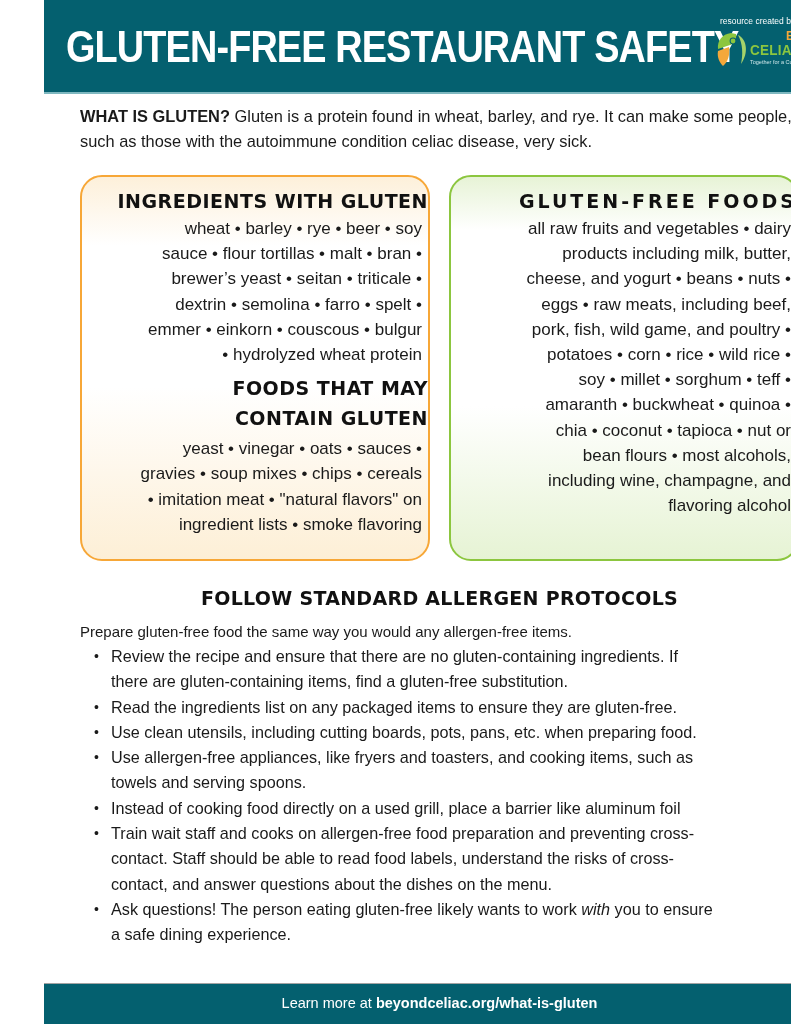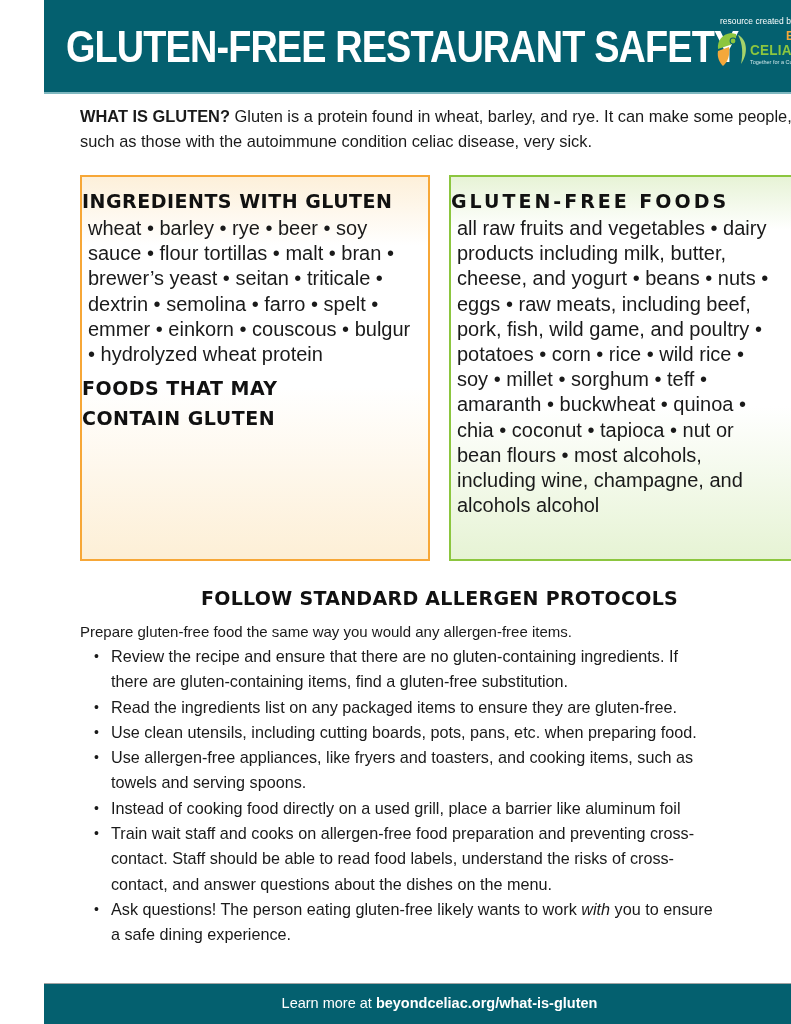--- a/index.html
+++ b/index.html
@@ -52,21 +52,22 @@
     
     .intro {
       position: absolute; left: 36px; top: 104px; width: 725px;
       font-size: 16.4px; line-height: 25px; color: #1a1a1a;
     }
     .intro-label { font-weight: 700; }
 
     
     .box {
       position: absolute; top: 175px; height: 386px;
-      text-align: left;
+      text-align: right;
+      border-radius: 22px;
     }
     .box-gluten {
       left: 36px; width: 350px;
       border: 2px solid #f7a737;
       background: linear-gradient(to bottom, #fdf0da 0%, #ffffff 18%, #ffffff 55%, #fdefd6 100%);
     }
     .box-free {
       left: 405px; width: 350px;
       border: 2px solid #8cc63f;
       background: linear-gradient(to bottom, #e7f3d6 0%, #ffffff 14%, #ffffff 60%, #e6f3d4 100%);
@@ -74,21 +75,21 @@
     .box-heading {
       font-family: "DejaVu Sans", sans-serif;
       font-weight: 700;
       font-size: 19px;
       color: #111111;
       line-height: 30px;
       letter-spacing: 0.5px;
     }
     .box-free .box-heading { letter-spacing: 3px; }
     .box-text {
-      font-size: 20px;
+      font-size: 17px;
       line-height: 25.2px;
       color: #1a1a1a;
       padding: 0 6px;
     }
     .h1-gluten { margin-top: 9px; }
     .h2-gluten { margin-top: 6px; line-height: 30px; }
     .t2-gluten { margin-top: 3px; }
 
     
     .protocols-title {
@@ -155,37 +156,43 @@
       <div>sauce • flour tortillas • malt • bran •</div>
       <div>brewer’s yeast • seitan • triticale •</div>
       <div>dextrin • semolina • farro • spelt •</div>
       <div>emmer • einkorn • couscous • bulgur</div>
       <div>• hydrolyzed wheat protein</div>
     </div>
     <div class="box-heading h2-gluten">
       <div>FOODS THAT MAY</div>
       <div>CONTAIN GLUTEN</div>
     </div>
+    <div class="box-text t2-gluten">
+      <div>yeast • vinegar • oats • sauces •</div>
+      <div>gravies • soup mixes • chips • cereals</div>
+      <div>• imitation meat  • "natural flavors" on</div>
+      <div>ingredient lists • smoke flavoring</div>
+    </div>
   </div>
 
   <div class="box box-free">
     <div class="box-heading h1-gluten">GLUTEN-FREE FOODS</div>
     <div class="box-text">
       <div>all raw fruits and vegetables • dairy</div>
       <div>products including milk, butter,</div>
       <div>cheese, and yogurt • beans • nuts •</div>
       <div>eggs • raw meats, including beef,</div>
       <div>pork, fish, wild game, and poultry •</div>
       <div>potatoes • corn • rice • wild rice •</div>
       <div>soy • millet • sorghum • teff •</div>
       <div>amaranth • buckwheat • quinoa •</div>
       <div>chia • coconut • tapioca • nut or</div>
       <div>bean flours • most alcohols,</div>
       <div>including wine, champagne, and</div>
-      <div>alcohols alcohol</div>
+      <div>flavoring alcohol</div>
     </div>
   </div>
 
   <div class="protocols-title">FOLLOW STANDARD ALLERGEN PROTOCOLS</div>
   <p class="protocols-intro">Prepare gluten-free food the same way you would any allergen-free items.</p>
   <ul class="protocols-list">
     <li>
       <span class="bullet">•</span>
       <div>Review the recipe and ensure that there are no gluten-containing ingredients. If</div>
       <div>there are gluten-containing items, find a gluten-free substitution.</div>

